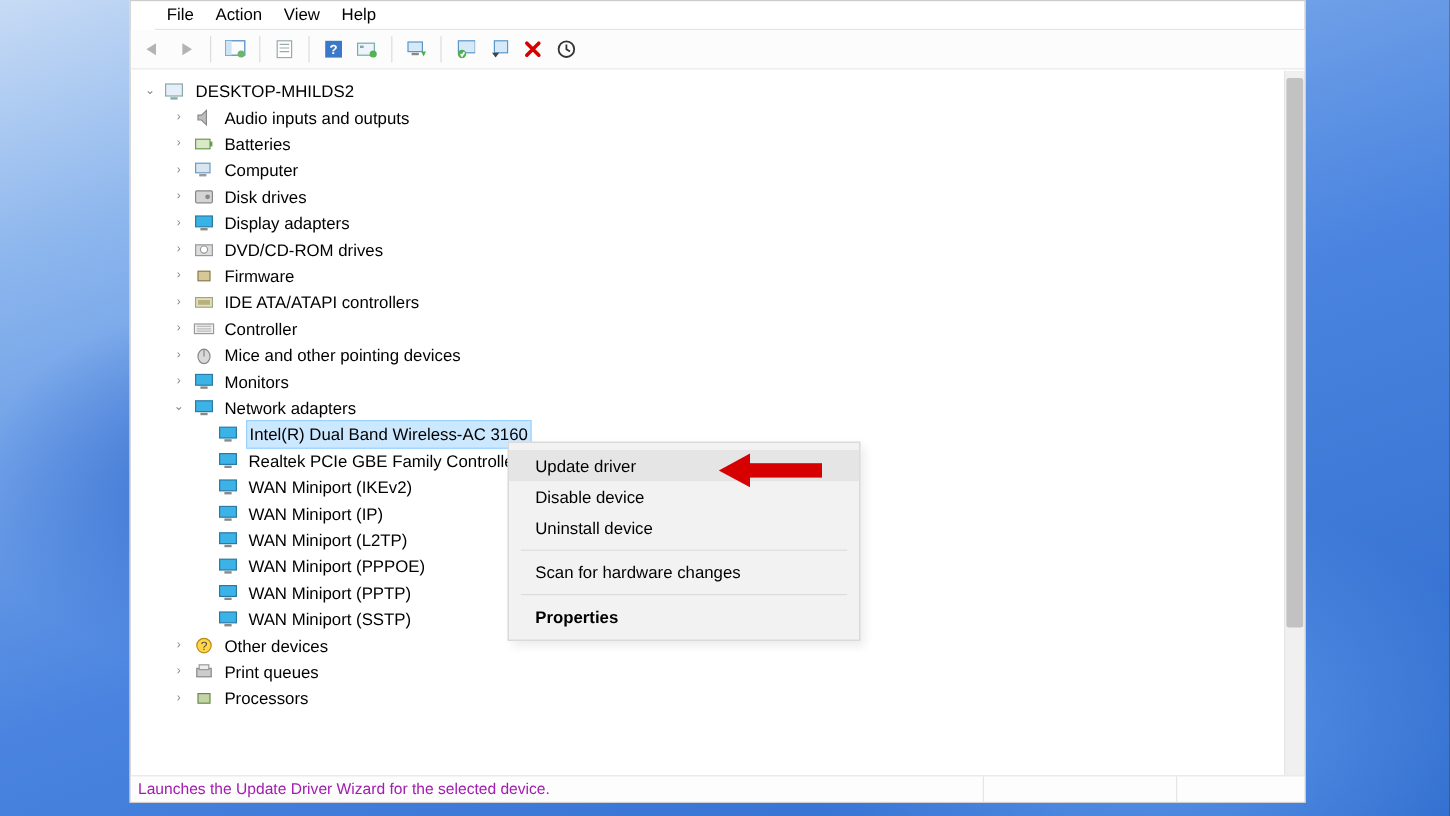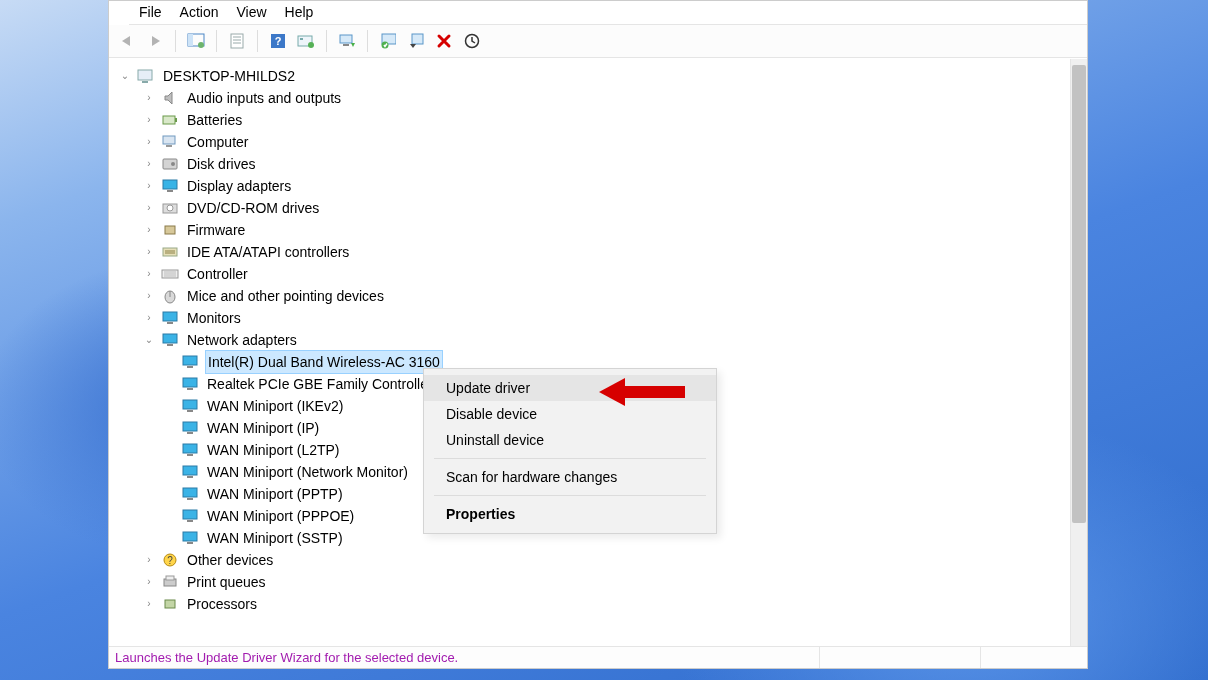--- a/index.html
+++ b/index.html
@@ -447,39 +447,30 @@
           </span>
         <span class="label">WAN Miniport (L2TP)</span>
       </div>
       <div class="row" style="padding-left:66px">
         <span class="icon">
             <svg width="16" height="14">
               <rect x="1" y="1" width="14" height="9" fill="#3bb3e6" stroke="#2a7aa6"></rect>
               <rect x="5" y="11" width="6" height="2" fill="#888"></rect>
             </svg>
           </span>
-        <span class="label">WAN Miniport (Network Monitor)</span>
+        <span class="label">WAN Miniport (PPPOE)</span>
       </div>
       <div class="row" style="padding-left:66px">
         <span class="icon">
             <svg width="16" height="14">
               <rect x="1" y="1" width="14" height="9" fill="#3bb3e6" stroke="#2a7aa6"></rect>
               <rect x="5" y="11" width="6" height="2" fill="#888"></rect>
             </svg>
           </span>
         <span class="label">WAN Miniport (PPTP)</span>
-      </div>
-      <div class="row" style="padding-left:66px">
-        <span class="icon">
-            <svg width="16" height="14">
-              <rect x="1" y="1" width="14" height="9" fill="#3bb3e6" stroke="#2a7aa6"></rect>
-              <rect x="5" y="11" width="6" height="2" fill="#888"></rect>
-            </svg>
-          </span>
-        <span class="label">WAN Miniport (PPPOE)</span>
       </div>
       <div class="row" style="padding-left:66px">
         <span class="icon">
             <svg width="16" height="14">
               <rect x="1" y="1" width="14" height="9" fill="#3bb3e6" stroke="#2a7aa6"></rect>
               <rect x="5" y="11" width="6" height="2" fill="#888"></rect>
             </svg>
           </span>
         <span class="label">WAN Miniport (SSTP)</span>
       </div>

